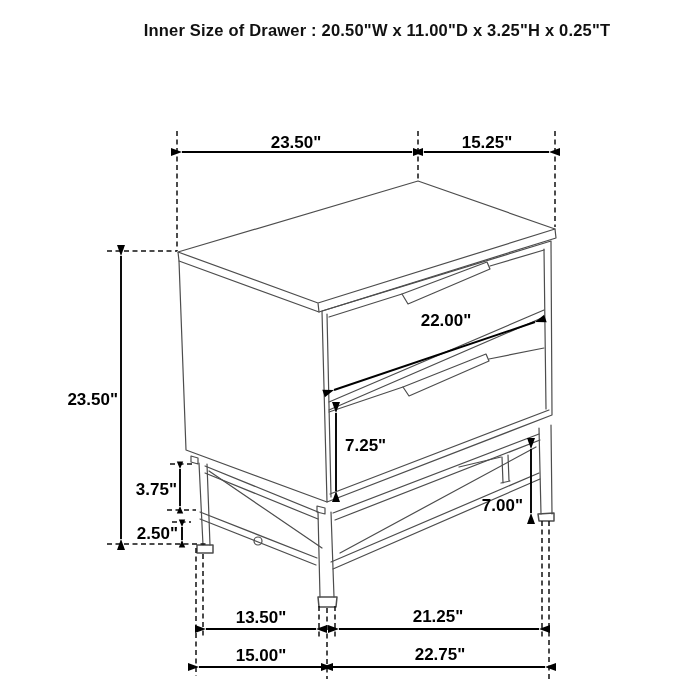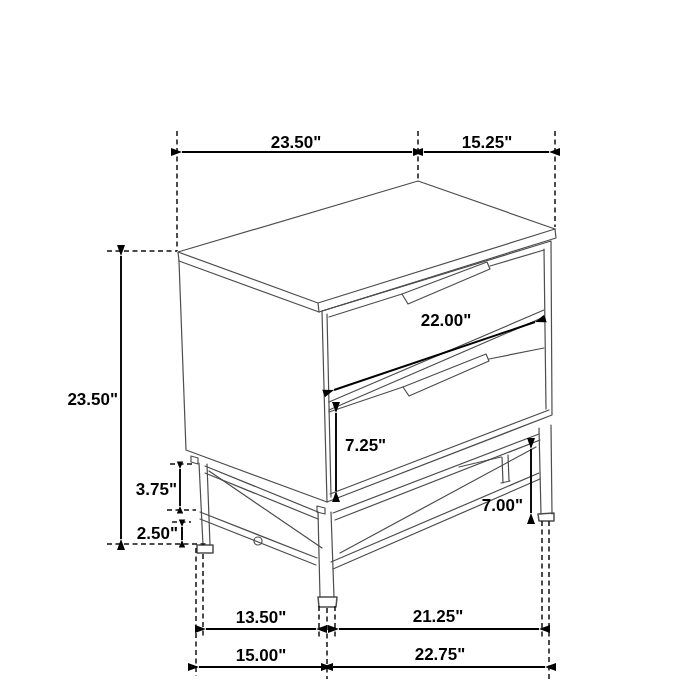--- a/index.html
+++ b/index.html
@@ -11,20 +11,21 @@
   .furn{stroke:#4d4d4d;fill:none;stroke-width:1.2;stroke-linejoin:round;stroke-linecap:round;}
   .furn2{stroke:#4d4d4d;fill:none;stroke-width:1.5;stroke-linejoin:round;}
   .dash{stroke:#111;fill:none;stroke-width:1.5;stroke-dasharray:5 3.5;}
   .dim{stroke:#000;fill:none;stroke-width:1.9;}
   .lbl{font-family:"Liberation Sans", sans-serif;font-weight:bold;font-size:17px;fill:#000;}
 </style>
 </head>
 <body>
 
 <div class="stage">
+  <div class="title">Inner Size of Drawer : 20.50"W x 11.00"D x 3.25"H x 0.25"T</div>
 
   <svg width="700" height="700" viewBox="0 0 700 700">
     <defs>
       <marker id="ah" markerUnits="userSpaceOnUse" markerWidth="14" markerHeight="12" refX="1.5" refY="5" orient="auto-start-reverse">
         <path d="M1.5,5 L12.5,1 L12.5,9 Z" fill="#000"></path>
       </marker>
       <marker id="ahs" markerUnits="userSpaceOnUse" markerWidth="10" markerHeight="9" refX="1" refY="4" orient="auto-start-reverse">
         <path d="M1,4 L8.5,0.8 L8.5,7.2 Z" fill="#000"></path>
       </marker>
     </defs>

